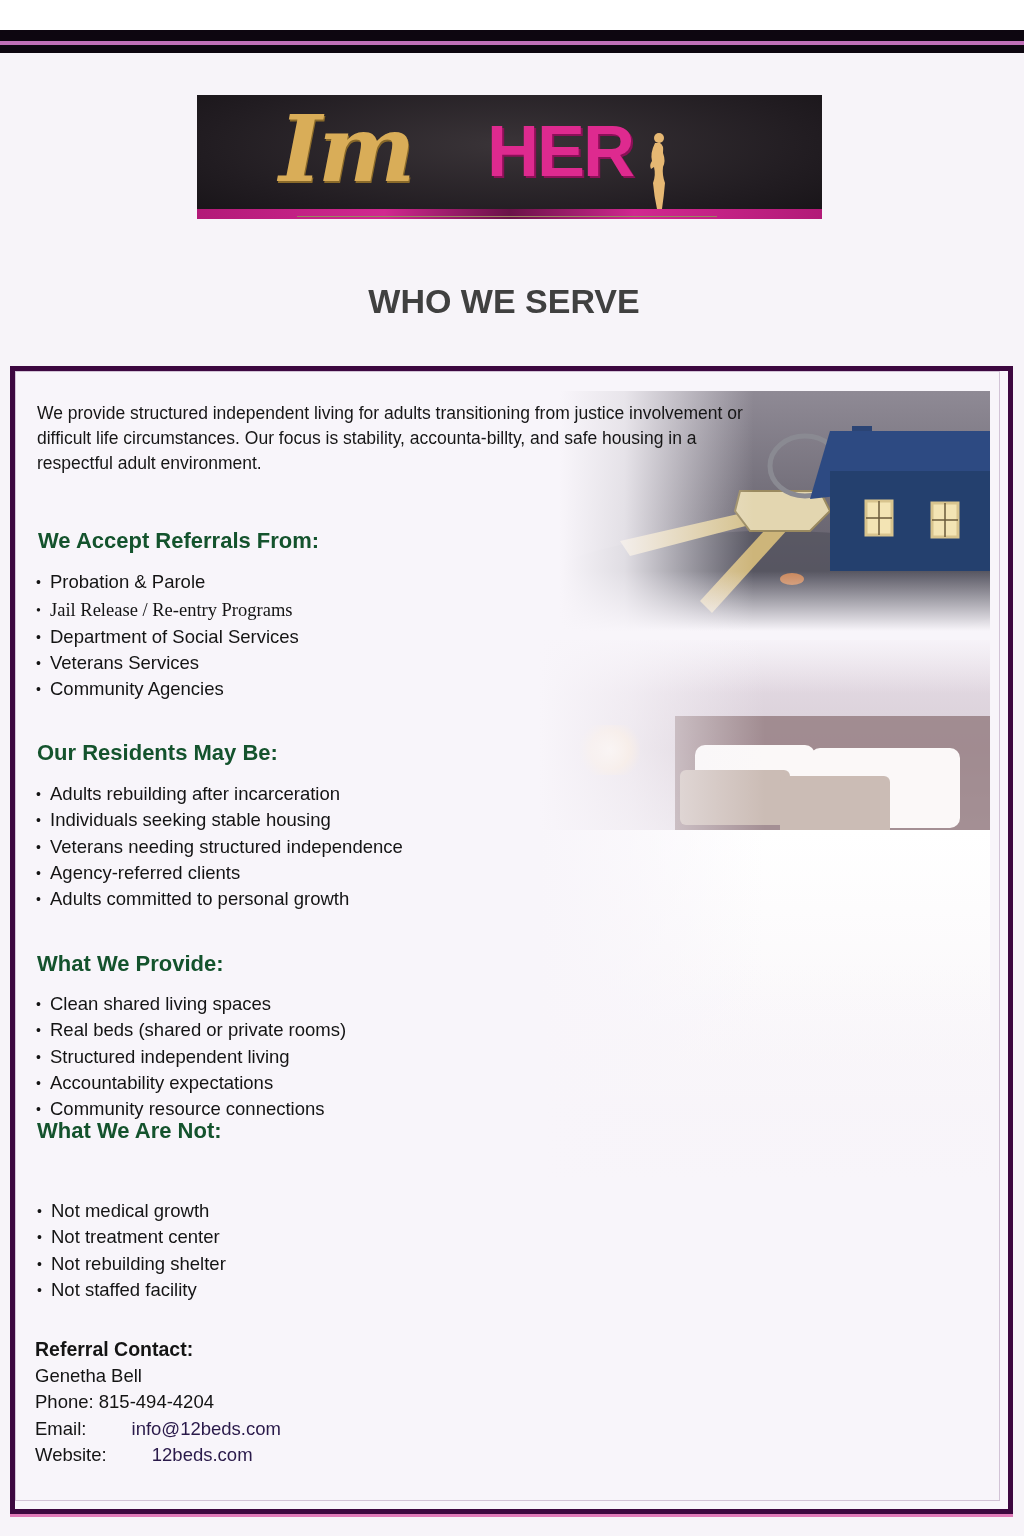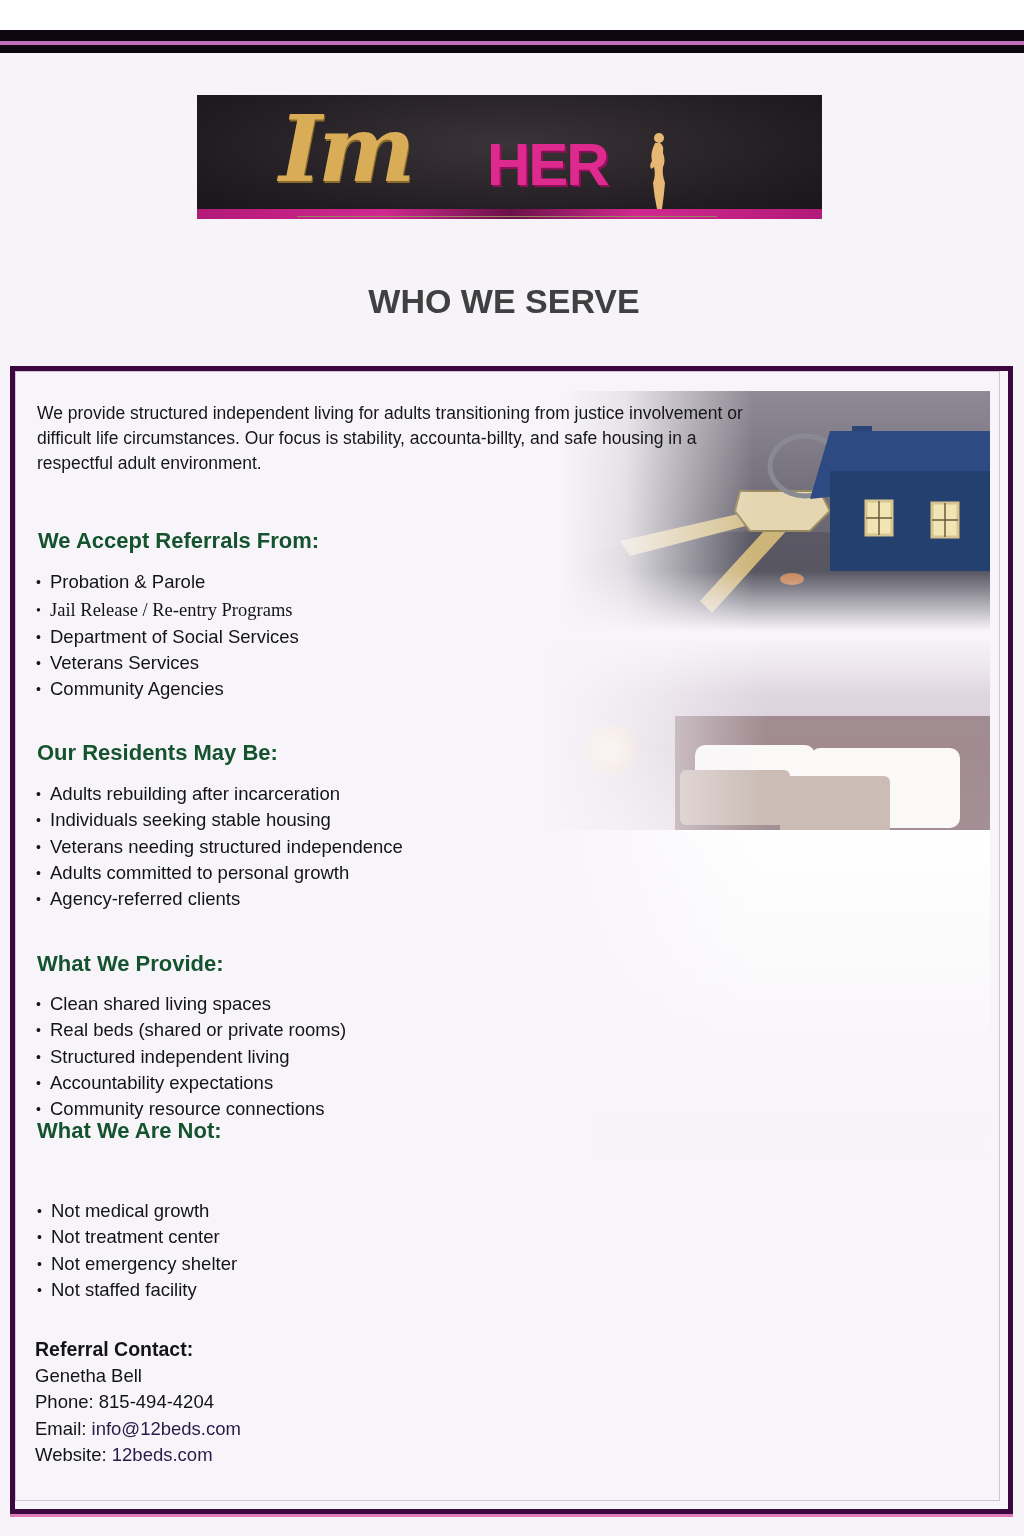--- a/index.html
+++ b/index.html
@@ -28,23 +28,23 @@
     background: linear-gradient(90deg, #b21a78, #d12890 30%, #6a1248 50%, #d12890 70%, #b21a78);
   }
   .logo .im {
     position: absolute; left: 82px; top: 8px;
     font-family: "DejaVu Serif", serif; font-style: italic; font-weight: bold;
     font-size: 92px; line-height: 1; color: #d9ad58;
     text-shadow: 1px 2px 0 #8a6a2a;
     letter-spacing: -4px;
   }
   .logo .her {
-    position: absolute; left: 290px; top: 40px;
+    position: absolute; left: 290px; top: 20px;
     font-family: "Liberation Sans", sans-serif; font-weight: bold;
-    font-size: 60px; line-height: 1; color: #de2a8f;
+    font-size: 72px; line-height: 1; color: #de2a8f;
     text-shadow: 2px 2px 0 #8d1058;
     letter-spacing: -2px;
   }
   .logo .silhouette {
     position: absolute; left: 449px; top: 36px; width: 24px; height: 80px;
   }
   .logo .underline {
     position: absolute; left: 100px; top: 121px; width: 420px; height: 1px; background: #9b8460;
   }
   .logo .sub {
@@ -117,21 +117,21 @@
   .bullets {
     position: absolute; left: 36px; margin: 0; padding: 0; list-style: none;
     font-size: 18.5px; line-height: 25.3px; color: #141414;
   }
   .bullets li::before { content: "\2022"; display: inline-block; width: 14px; font-size: 14px; vertical-align: 1px; }
 
   .contact {
     position: absolute; left: 35px; top: 1324px; font-size: 18.5px; line-height: 26.5px; color: #141414;
   }
   .contact .contact-title { font-weight: bold; font-size: 19.5px; margin-top: 12px; }
-  .contact .link { color: #2a1a4a; }
+  .contact .link { color: #2a1a4a; margin-left: 40px; }
 </style>
 </head>
 <body>
 
 <div class="top-white"></div>
 <div class="top-bar">
   <div class="stripe"></div>
 </div>
 
 <div class="logo">
@@ -195,38 +195,38 @@
   <li>Department of Social Services</li>
   <li>Veterans Services</li>
   <li>Community Agencies</li>
 </ul>
 
 <div class="section-heading" style="top:740px;left:37px;">Our Residents May Be:</div>
 <ul class="bullets" style="top:781px;">
   <li>Adults rebuilding after incarceration</li>
   <li>Individuals seeking stable housing</li>
   <li>Veterans needing structured independence</li>
+  <li>Agency-referred clients</li>
   <li>Adults committed to personal growth</li>
-  <li>Agency-referred clients</li>
 </ul>
 
 <div class="section-heading" style="top:951px;left:37px;">What We Provide:</div>
 <ul class="bullets" style="top:991px;">
   <li>Clean shared living spaces</li>
   <li>Real beds (shared or private rooms)</li>
   <li>Structured independent living</li>
   <li>Accountability expectations</li>
   <li>Community resource connections</li>
 </ul>
 
 <div class="section-heading" style="top:1090px;left:37px;margin-top:28px;">What We Are Not:</div>
 <ul class="bullets" style="top:1198px;left:37px;">
   <li>Not medical growth</li>
   <li>Not treatment center</li>
-  <li>Not emergency shelter</li>
+  <li>Not rebuilding shelter</li>
   <li>Not staffed facility</li>
 </ul>
 
 <div class="contact">
   <div class="contact-title">Referral Contact:</div>
   <div>Genetha Bell</div>
   <div>
     <span>Phone: </span><span>815-494-4204</span>
   </div>
   <div>

